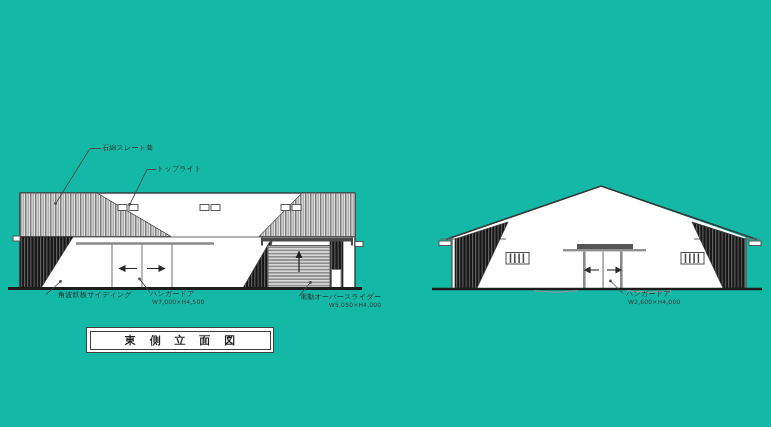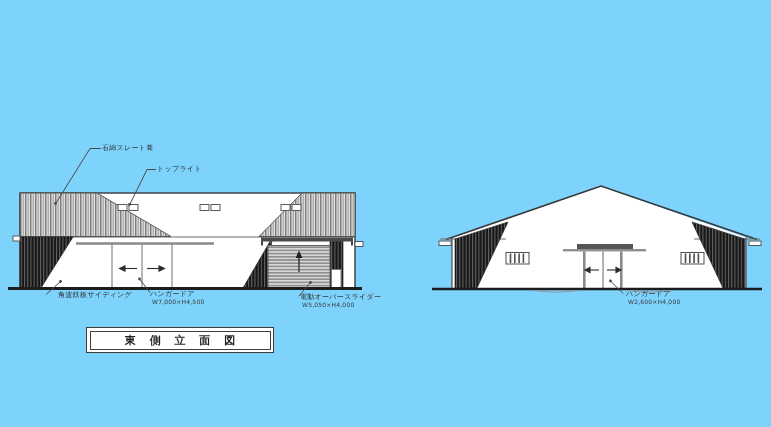--- a/index.html
+++ b/index.html
@@ -1,17 +1,17 @@
 <!DOCTYPE html>
 <html><head>
 <meta charset="utf-8">
 <style>
   html,body{margin:0;padding:0;background:#fff;}
   #sheet{
-    position:relative;width:771px;height:427px;background:#7dd3fc;overflow:hidden;
+    position:relative;width:771px;height:427px;background:#14b8a6;overflow:hidden;
     font-family:"DejaVu Sans","Liberation Sans",sans-serif;color:#333;
   }
   #lineart{position:absolute;left:0;top:0;}
   .anno{position:absolute;font-size:7px;line-height:8px;color:#2e2e2e;white-space:nowrap;letter-spacing:0.3px;}
   .anno .dims{font-size:6px;color:#3a3a3a;letter-spacing:0.2px;padding-left:2px;}
   .title-box{
     position:absolute;border:1.5px solid #3f3f3f;background:#fff;box-sizing:border-box;
   }
   .title-box .inner{
     position:absolute;left:2.5px;right:2.5px;top:2.5px;bottom:2.5px;
@@ -160,21 +160,21 @@
     </g>
   </svg>
 
   <div class="anno" style="left:102px;top:144px;">石綿スレート葺</div>
   <div class="anno" style="left:157px;top:165px;">トップライト</div>
   <div class="anno" style="left:58px;top:291px;">角波鉄板サイディング</div>
   <div class="anno" style="left:150px;top:290px;">
     <div>ハンガードア</div>
     <div class="dims">W7,000×H4,500</div>
   </div>
-  <div class="anno" style="left:300px;top:293px;">
+  <div class="anno" style="left:300px;top:293px;text-align:right;">
     <div>電動オーバースライダー</div>
     <div class="dims">W5,050×H4,000</div>
   </div>
 
   <div class="anno" style="left:626px;top:290px;">
     <div>ハンガードア</div>
     <div class="dims">W2,600×H4,000</div>
   </div>
 
   <div class="title-box" style="left:86px;top:327px;width:188px;height:26px;">

